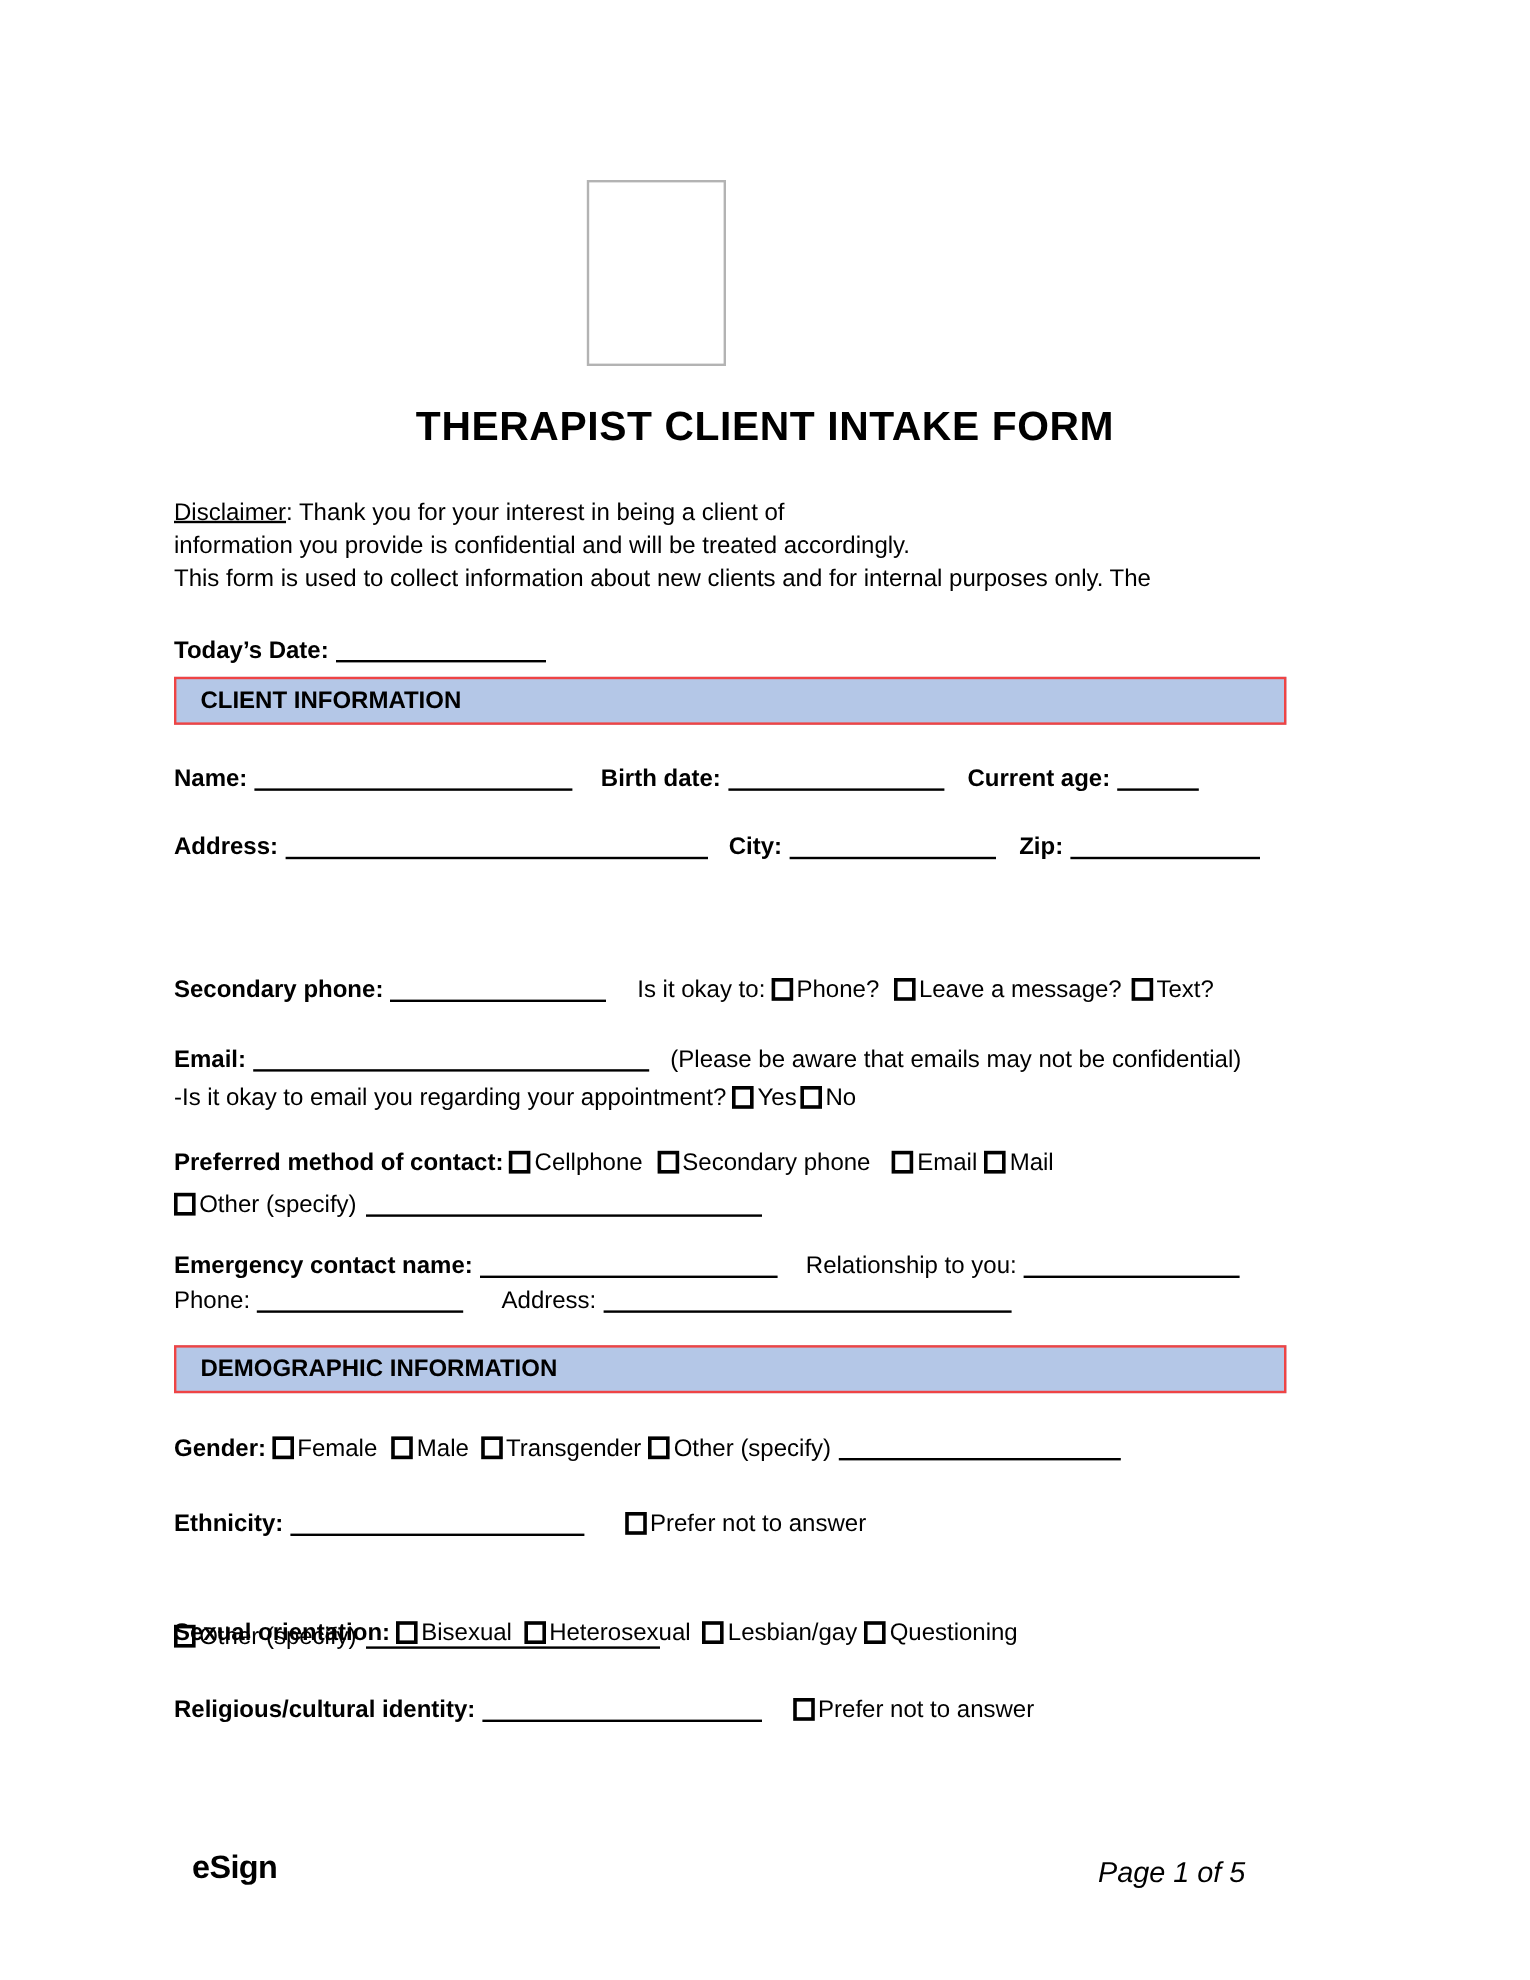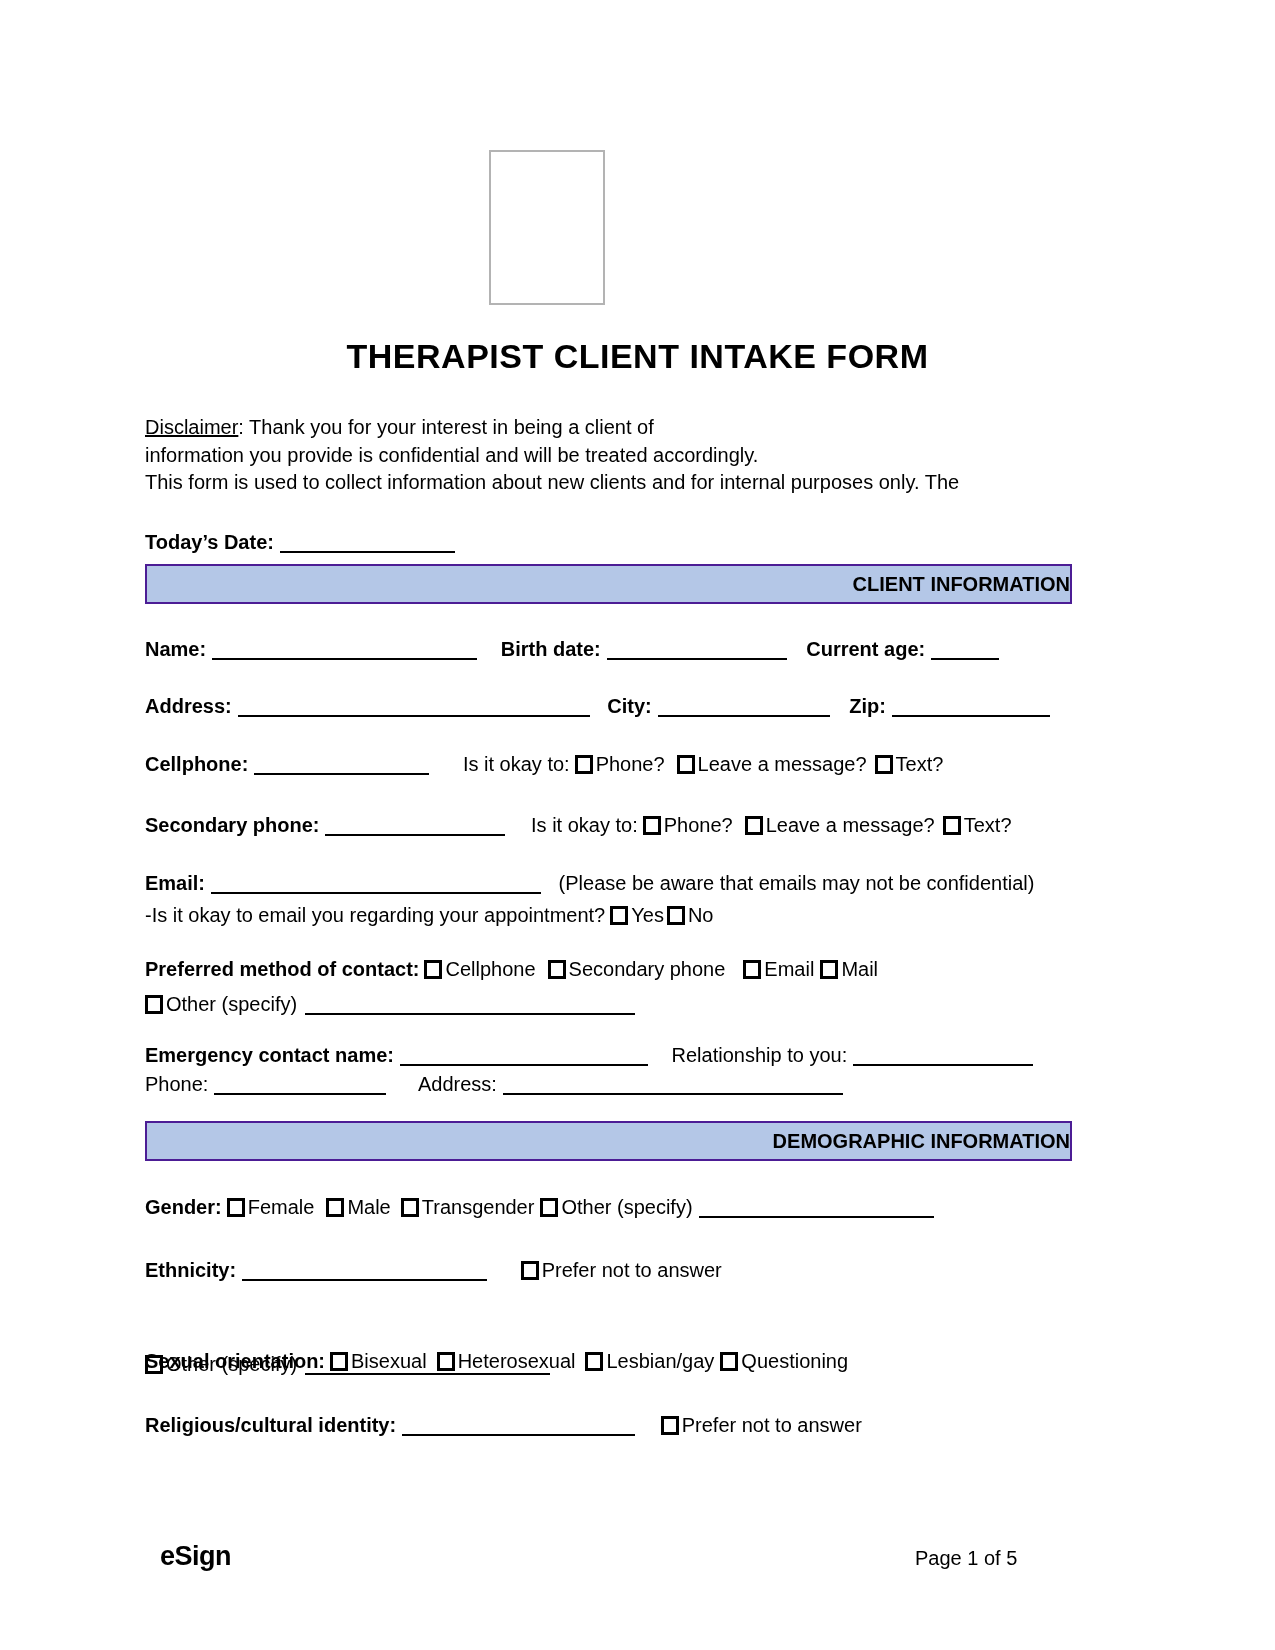--- a/index.html
+++ b/index.html
@@ -7,30 +7,30 @@
         font-family:"Liberation Sans",sans-serif;font-size:20px;color:#000;overflow:hidden;}
   .abs{position:absolute;white-space:nowrap;line-height:23px;}
   .b{font-weight:bold;}
   .i{}
   .u{text-decoration:underline;}
   .logo-box{position:absolute;left:489px;top:150px;width:112px;height:151px;border:2px solid #b3b3b3;}
   .title{position:absolute;top:338px;left:0;width:1275px;text-align:center;
          font-size:34px;font-weight:bold;letter-spacing:.5px;line-height:36px;}
   .para{position:absolute;left:145px;top:414px;width:920px;line-height:27.5px;white-space:normal;}
   .bar{position:absolute;left:145px;width:927px;height:40px;box-sizing:border-box;
-       border:2px solid #4c1d95;background:#b4c7e7;text-align:right;
-       font-weight:bold;font-size:20px;line-height:36px;}
+       border:2px solid #ef4444;background:#b4c7e7;text-align:left;
+       font-weight:bold;font-size:20px;line-height:36px;padding-left:20px;}
   .blank{display:inline-block;border-bottom:2px solid #000;height:16px;
          vertical-align:-4px;margin-left:6px;}
   .cb{display:inline-block;width:12px;height:13px;border:3px solid #000;
       vertical-align:-3px;margin:0 3px 0 12px;}
   .cb.tight{margin-left:5px;}
   .cb.first{margin-left:0;}
   .footer-brand{position:absolute;left:160px;top:1541px;font-size:27px;font-weight:bold;letter-spacing:-0.5px;}
-  .footer-page{position:absolute;left:915px;top:1547px;font-size:20px;}
+  .footer-page{position:absolute;left:915px;top:1547px;font-size:24px;font-style:italic;}
 </style>
 </head>
 <body>
 
 <div class="page">
 
   <div class="logo-box"></div>
 
   <div class="title">THERAPIST CLIENT INTAKE FORM</div>
 
@@ -51,24 +51,20 @@
     <span class="b" style="margin-left:18px;">Birth date:</span><span class="blank" style="width:180px;"></span>
     <span class="b" style="margin-left:14px;">Current age:</span><span class="blank" style="width:68px;"></span>
   </div>
 
   <div class="abs" style="left:145px;top:695px;">
     <span class="b">Address:</span><span class="blank" style="width:352px;"></span>
     <span class="b" style="margin-left:12px;">City:</span><span class="blank" style="width:172px;"></span>
     <span class="b" style="margin-left:14px;">Zip:</span><span class="blank" style="width:158px;"></span>
   </div>
 
-  <div class="abs" style="left:145px;top:753px;">
-    <span class="b">Cellphone:</span><span class="blank" style="width:175px;"></span>
-    <span style="margin-left:28px;">Is it okay to:</span><span class="cb tight"></span><span>Phone?</span><span class="cb"></span><span>Leave a message?</span><span class="cb" style="margin-left:8px;"></span><span>Text?</span>
-  </div>
 
   <div class="abs" style="left:145px;top:814px;">
     <span class="b">Secondary phone:</span><span class="blank" style="width:180px;"></span>
     <span style="margin-left:20px;">Is it okay to:</span><span class="cb tight"></span><span>Phone?</span><span class="cb"></span><span>Leave a message?</span><span class="cb" style="margin-left:8px;"></span><span>Text?</span>
   </div>
 
   <div class="abs" style="left:145px;top:872px;">
     <span class="b">Email:</span><span class="blank" style="width:330px;"></span>
     <span class="i" style="margin-left:12px;">(Please be aware that emails may not be confidential)</span>
   </div>

